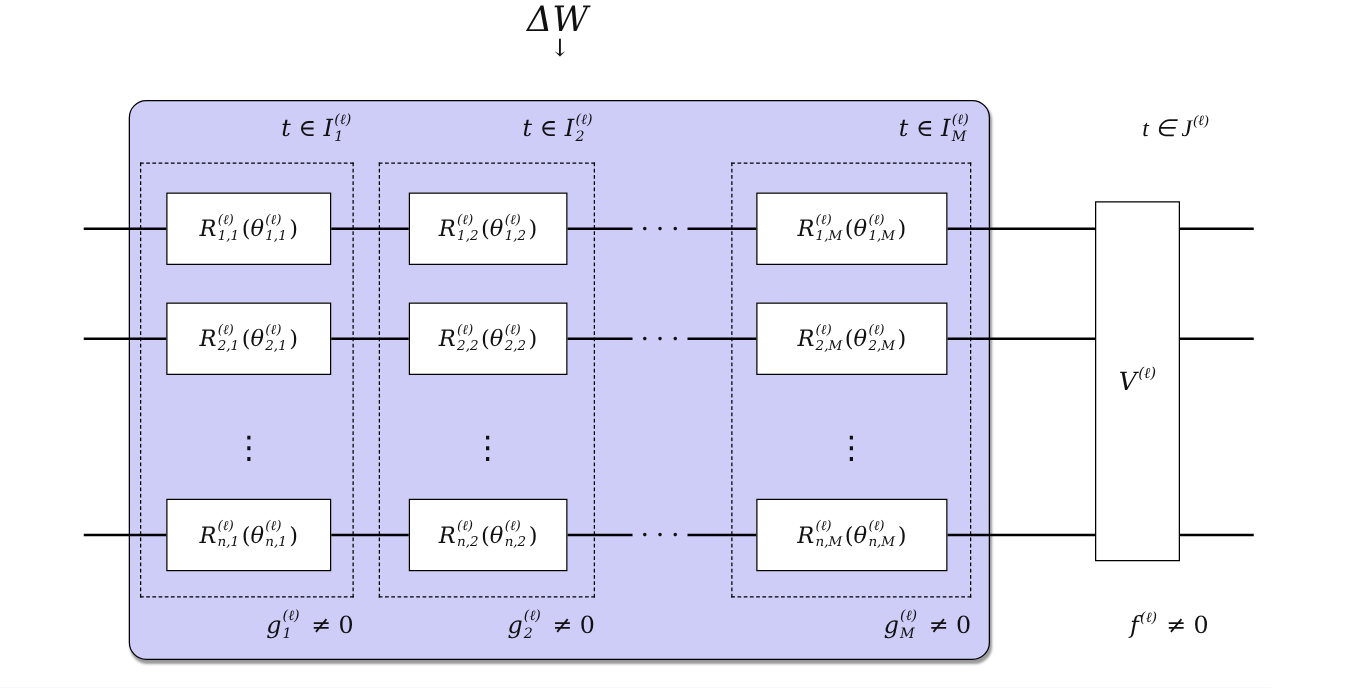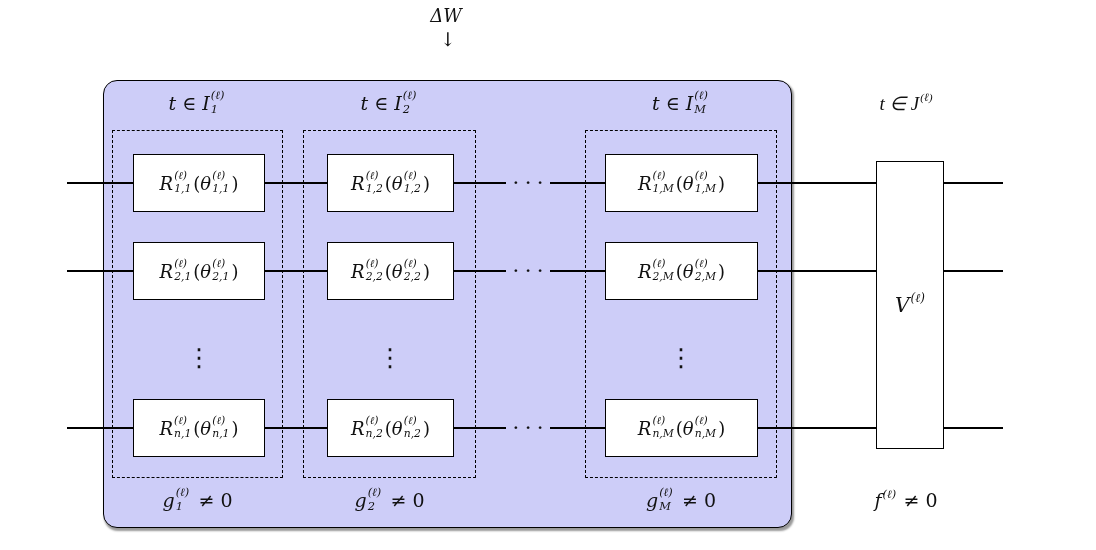--- a/index.html
+++ b/index.html
@@ -20,21 +20,21 @@
   .sup-only{font-size:0.60em;transform:translateY(-0.55em);margin-left:1px;}
   .rel{margin-left:0.38em;font-style:normal;}
   .paren{font-style:normal;}
   .panel{
     background:var(--panel-fill);
     border:1.8px solid var(--line);
     border-radius:14px;
     box-shadow:1.5px 2.5px 2px rgba(0,0,0,0.40);
   }
   .dashed-box{border:1.8px dashed var(--line);}
-  .hdr,.blbl{display:flex;align-items:center;justify-content:center;font-size:19px;}
+  .hdr,.blbl{display:flex;align-items:center;justify-content:flex-end;font-size:19px;}
   .wire{background:var(--line);height:2.2px;}
   .gate{
     background:var(--gate-fill);
     border:1.8px solid var(--line);
     display:flex;align-items:center;justify-content:center;
     font-size:18px;
   }
   .vgate{
     background:var(--gate-fill);
     border:1.9px solid var(--line);
@@ -43,21 +43,21 @@
   }
   .hdots{
     background:var(--panel-fill);
     display:flex;align-items:center;justify-content:center;
     font-size:15px;font-weight:bold;letter-spacing:7px;padding-left:7px;
   }
   .vdots{
     display:flex;align-items:center;justify-content:center;
     font-size:25px;line-height:1;
   }
-  .topnote{display:flex;align-items:center;justify-content:center;font-size:18px;}
+  .topnote{display:flex;align-items:center;justify-content:center;font-size:28px;}
 </style>
 </head>
 <body>
 
 <div class="canvas">
 
   <div class="abs topnote" style="left:396px;top:2px;width:100px;height:26px;">
     <span class="math">ΔW</span>
   </div>
   <div class="abs topnote" style="left:396px;top:26px;width:104px;height:26px;font-size:19px;">

